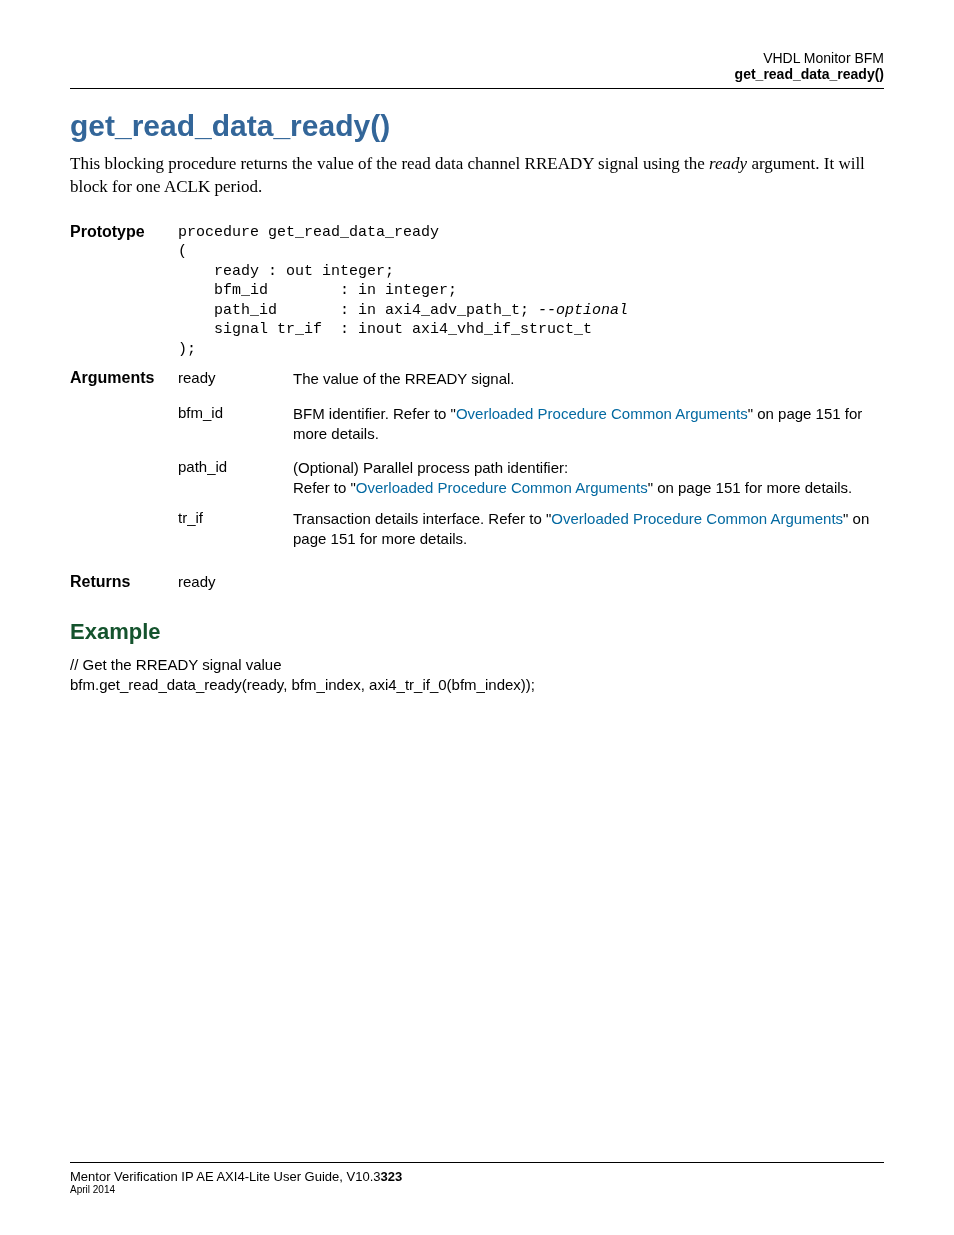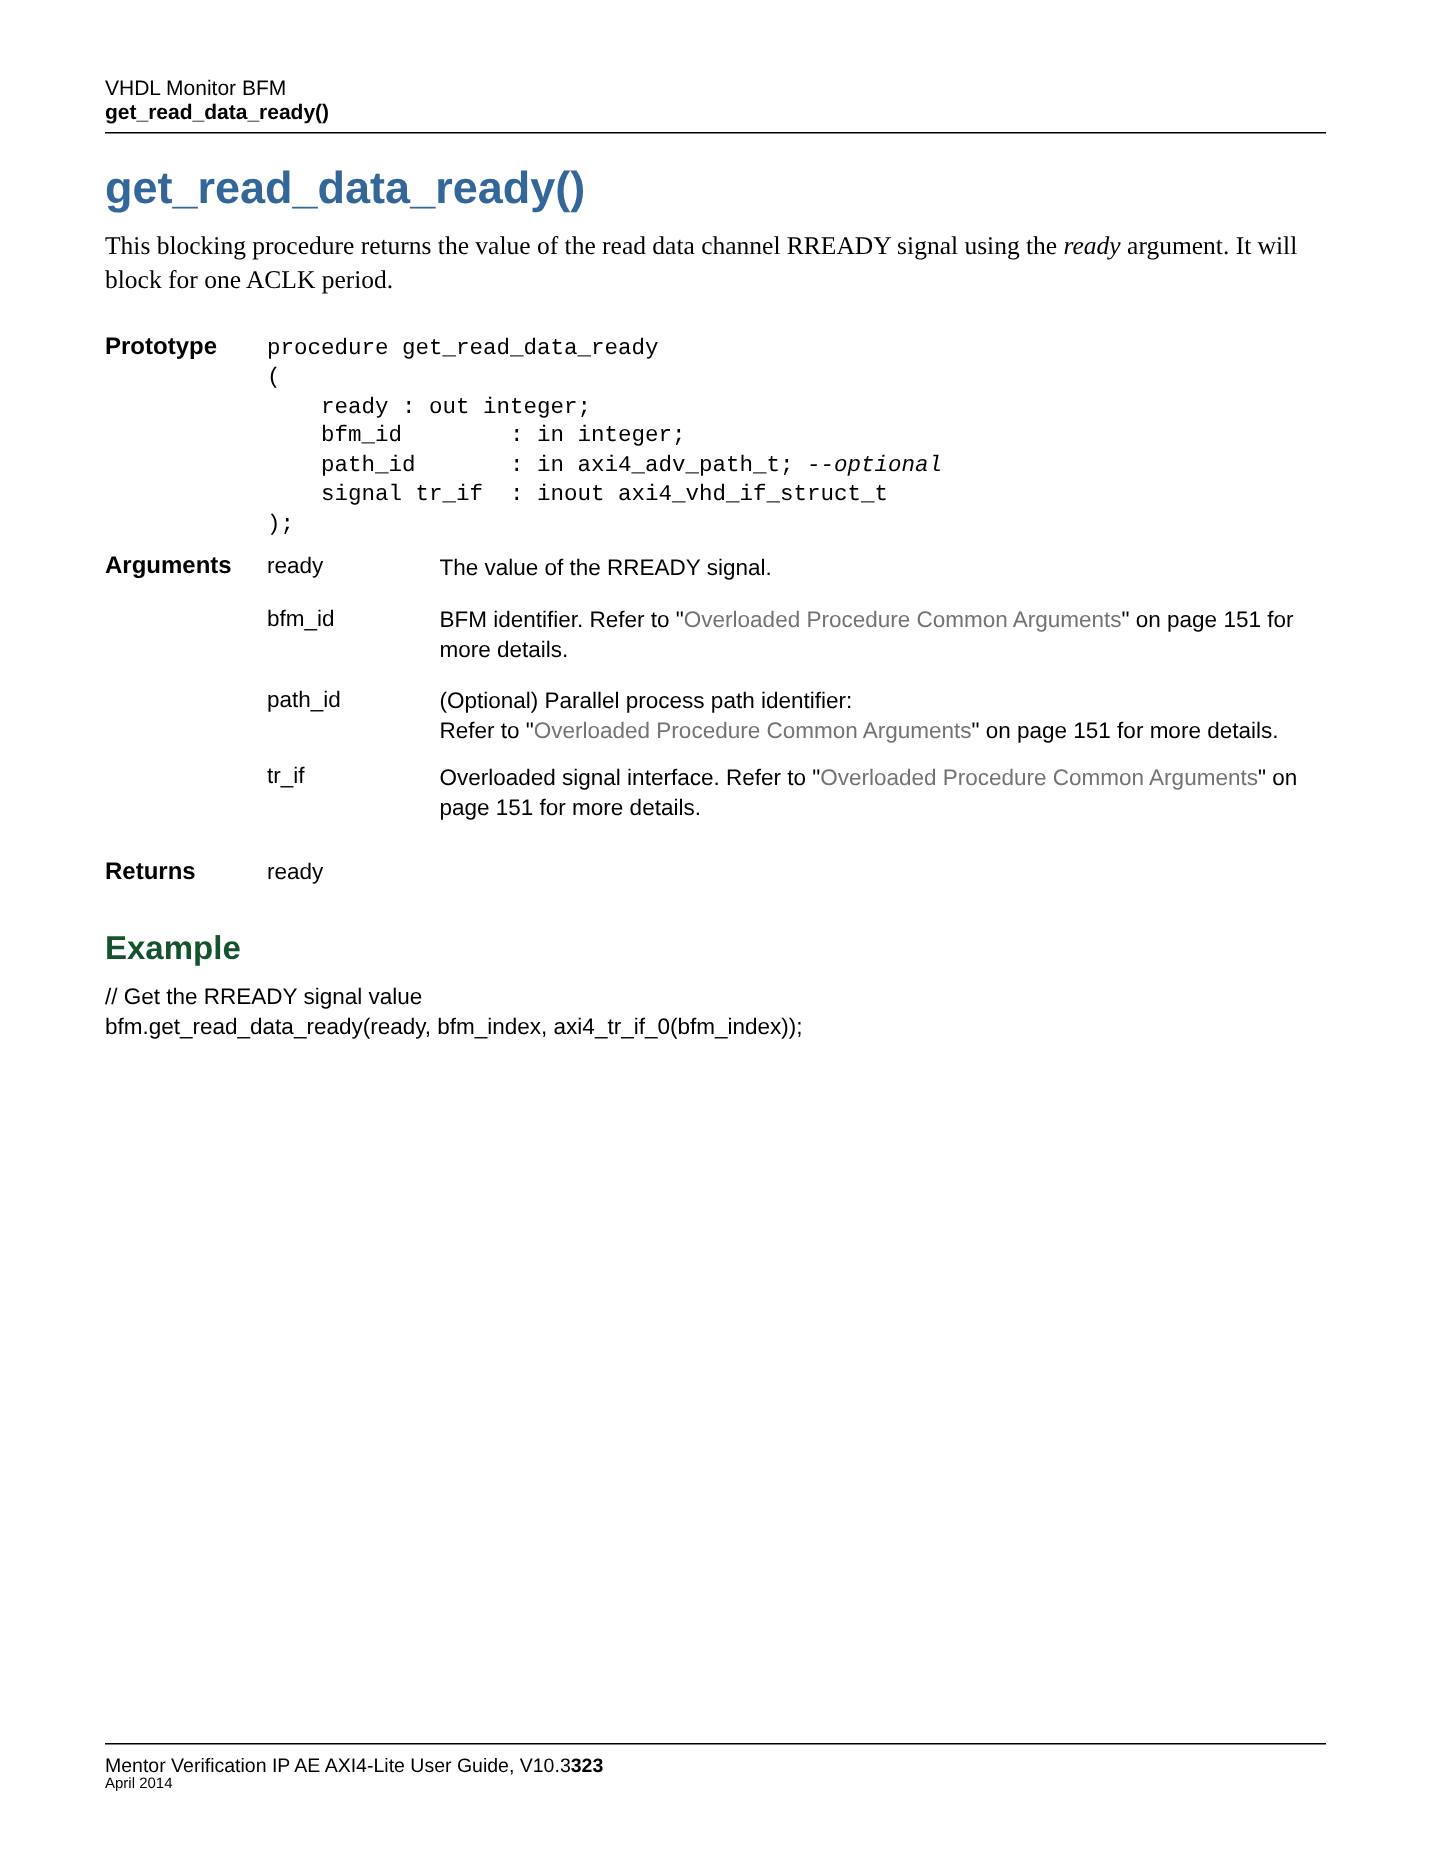--- a/index.html
+++ b/index.html
@@ -7,21 +7,21 @@
     font-size: 15px;
     color: #000;
     margin: 0;
     padding: 50px 70px 40px 70px;
     width: 954px;
     height: 1235px;
     box-sizing: border-box;
     position: relative;
   }
   .header-right {
-    text-align: left;
+    text-align: right;
     font-size: 14px;
     margin-bottom: 6px;
   }
   .header-bold {
     font-weight: bold;
   }
   .hr {
     border-top: 1.5px solid #000;
     margin-bottom: 20px;
   }
@@ -73,21 +73,21 @@
     width: 115px;
     flex-shrink: 0;
     font-size: 15px;
   }
   .arg-desc {
     flex: 1;
     font-size: 15px;
     line-height: 1.35;
   }
   .link {
-    color: #737373;
+    color: #0369a1;
   }
   .path-list {
     margin: 10px 0 10px 40px;
     font-size: 15px;
     line-height: 1.3;
   }
   h2 {
     font-size: 22px;
     color: #14532d;
     font-weight: bold;
@@ -167,21 +167,21 @@
         <div>(Optional) Parallel process path identifier:</div>
         <div>
           <span>Refer to "</span><span class="link">Overloaded Procedure Common Arguments</span><span>" on page 151 for more details.</span>
         </div>
       </div>
     </div>
 
     <div class="arg-row" style="margin-top:10px;">
       <div class="arg-name">tr_if</div>
       <div class="arg-desc">
-        <span>Overloaded signal interface. Refer to "</span><span class="link">Overloaded Procedure Common Arguments</span><span>" on page 151 for more details.</span>
+        <span>Transaction details interface. Refer to "</span><span class="link">Overloaded Procedure Common Arguments</span><span>" on page 151 for more details.</span>
       </div>
     </div>
 
   </div>
 </div>
 
 <div class="section-row">
   <div class="section-label">Returns</div>
   <div class="section-body">ready</div>
 </div>

